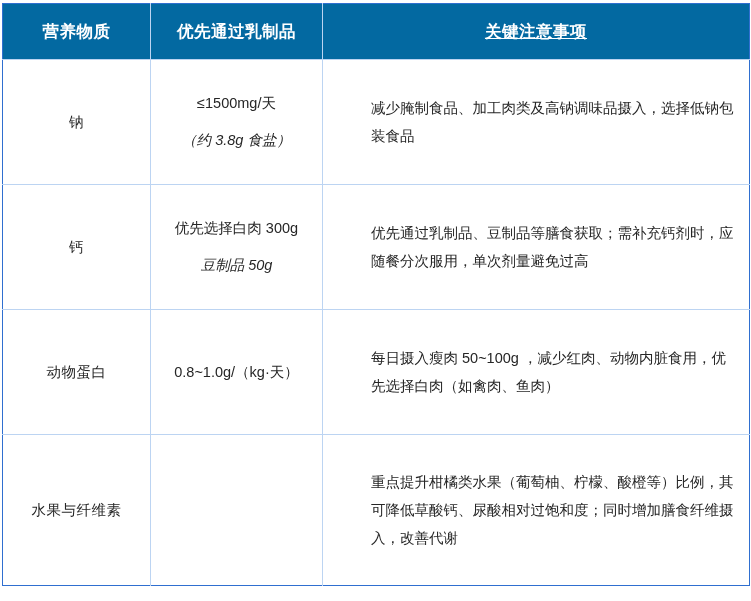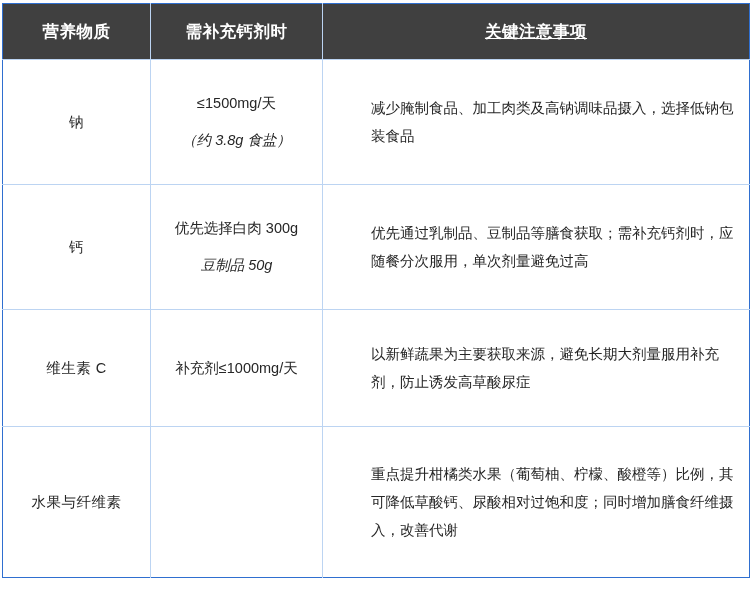--- a/index.html
+++ b/index.html
@@ -24,21 +24,21 @@
     width: 747px;
     border-collapse: collapse;
     table-layout: fixed;
     border: 1px solid #2f6fd0;
   }
   table.nutrition-table col.c1 { width: 148px; }
   table.nutrition-table col.c2 { width: 172px; }
   table.nutrition-table col.c3 { width: 427px; }
 
   thead th {
-    background: #404040;
+    background: #0369a1;
     color: #ffffff;
     font-size: 16.5px;
     font-weight: bold;
     letter-spacing: 0.5px;
     height: 55px;
     border-right: 1px solid #bcd4f2;
     text-align: center;
     vertical-align: middle;
     padding: 0 6px;
   }
@@ -84,47 +84,47 @@
 <div class="table-wrap">
   <table class="nutrition-table">
     <colgroup>
       <col class="c1">
       <col class="c2">
       <col class="c3">
     </colgroup>
     <thead>
       <tr>
         <th>营养物质</th>
-        <th>需补充钙剂时</th>
+        <th>优先通过乳制品</th>
         <th>关键注意事项</th>
       </tr>
     </thead>
     <tbody>
       <tr class="row-sodium">
         <td class="col-name">钠</td>
         <td class="col-amount">
           <span class="amount-line">≤1500mg/天</span>
           <span class="amount-line">（约 3.8g 食盐）</span>
         </td>
         <td class="col-notes">减少腌制食品、加工肉类及高钠调味品摄入，选择低钠包装食品</td>
       </tr>
       <tr class="row-calcium">
         <td class="col-name">钙</td>
         <td class="col-amount">
           <span class="amount-line">优先选择白肉 300g</span>
           <span class="amount-line">豆制品 50g</span>
         </td>
         <td class="col-notes">优先通过乳制品、豆制品等膳食获取；需补充钙剂时，应随餐分次服用，单次剂量避免过高</td>
       </tr>
-      <tr class="row-vitc">
-        <td class="col-name">维生素 C</td>
+      <tr class="row-protein">
+        <td class="col-name">动物蛋白</td>
         <td class="col-amount">
-          <span class="amount-line">补充剂≤1000mg/天</span>
+          <span class="amount-line">0.8~1.0g/（kg·天）</span>
         </td>
-        <td class="col-notes">以新鲜蔬果为主要获取来源，避免长期大剂量服用补充剂，防止诱发高草酸尿症</td>
+        <td class="col-notes">每日摄入瘦肉 50~100g ，减少红肉、动物内脏食用，优先选择白肉（如禽肉、鱼肉）</td>
       </tr>
       <tr class="row-fruit">
         <td class="col-name">水果与纤维素</td>
         <td class="col-amount">
           
         </td>
         <td class="col-notes">重点提升柑橘类水果（葡萄柚、柠檬、酸橙等）比例，其可降低草酸钙、尿酸相对过饱和度；同时增加膳食纤维摄入，改善代谢</td>
       </tr>
     </tbody>
   </table>

